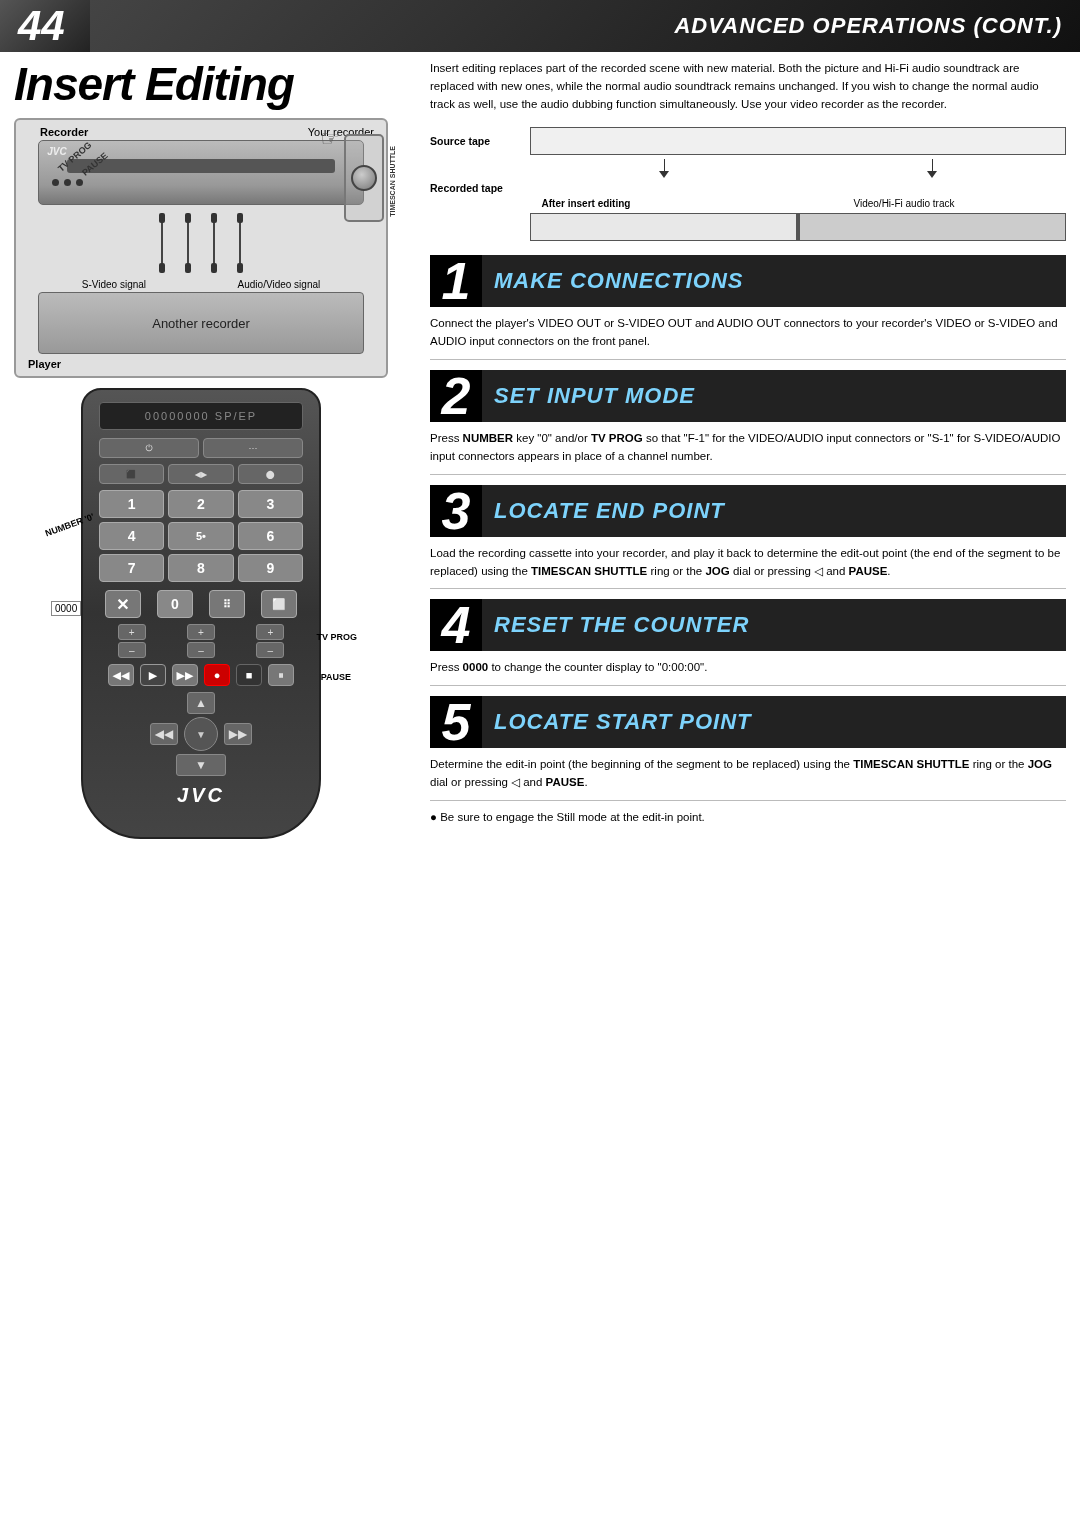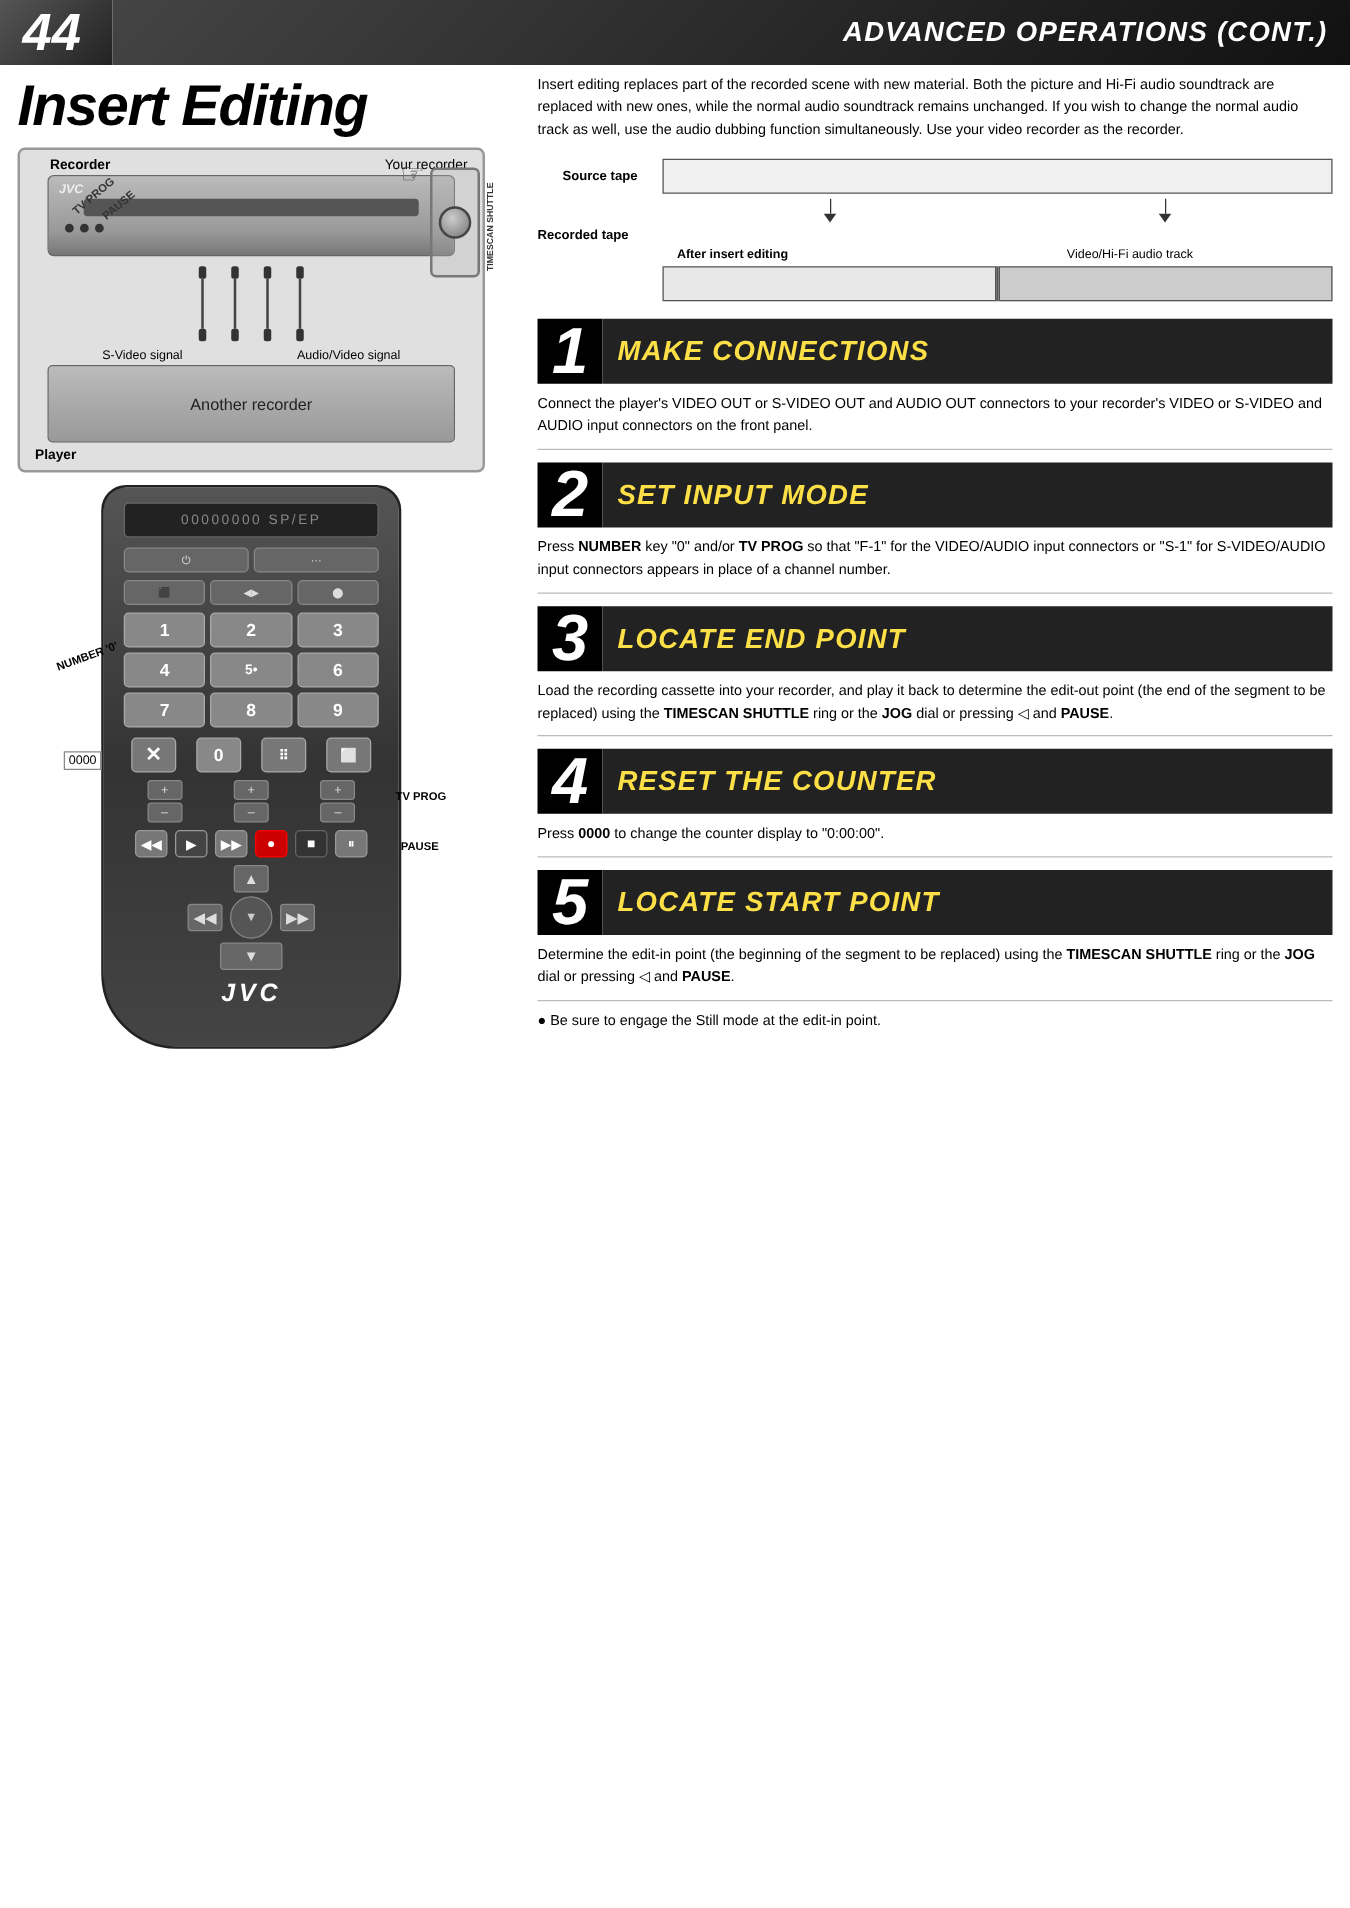--- a/index.html
+++ b/index.html
@@ -277,21 +277,21 @@
     }
     .step-title-box {
       background: #222;
       flex: 1;
       display: flex;
       align-items: center;
       padding: 4px 12px;
       min-height: 52px;
     }
     .step-title-text {
-      color: #fde047;
+      color: #7dd3fc;
       font-size: 22px;
       font-weight: 900;
       font-style: italic;
       text-transform: uppercase;
       letter-spacing: 1px;
     }
     .step-body {
       font-size: 11.5px;
       line-height: 1.55;
       padding: 4px 0 0 0;
@@ -302,21 +302,20 @@
       font-size: 11.5px;
       margin-top: 6px;
       display: flex;
       gap: 4px;
     }
 
     
     .tape-area {
       font-size: 11px;
       margin: 0 0 14px 0;
-      text-align: center;
     }
     .tape-row {
       display: flex;
       align-items: center;
       margin-bottom: 4px;
       gap: 0;
     }
     .tape-row-label {
       width: 100px;
       font-size: 10.5px;

